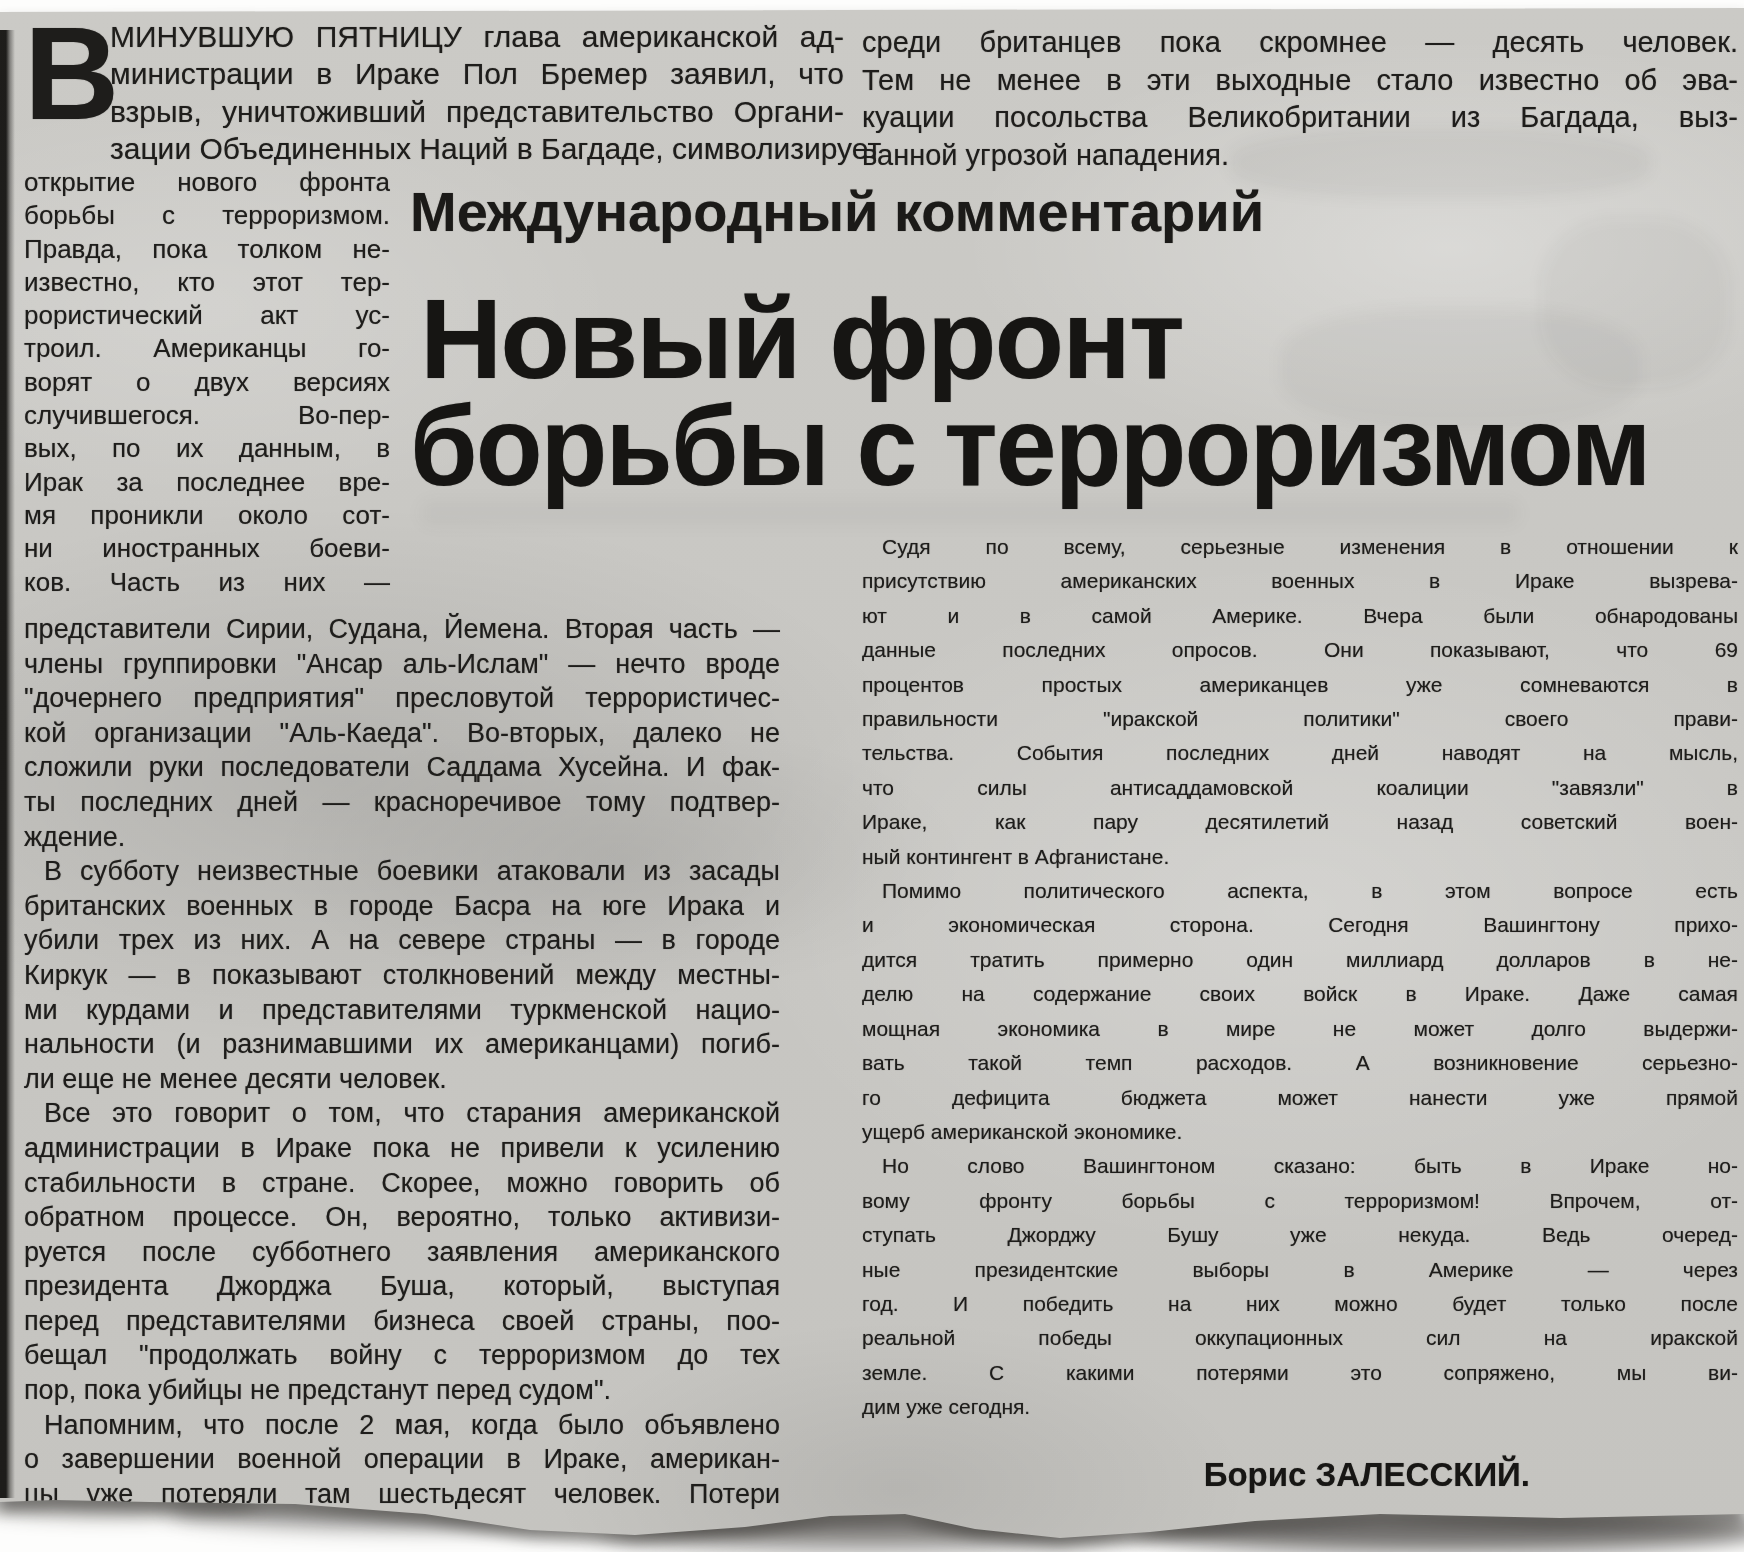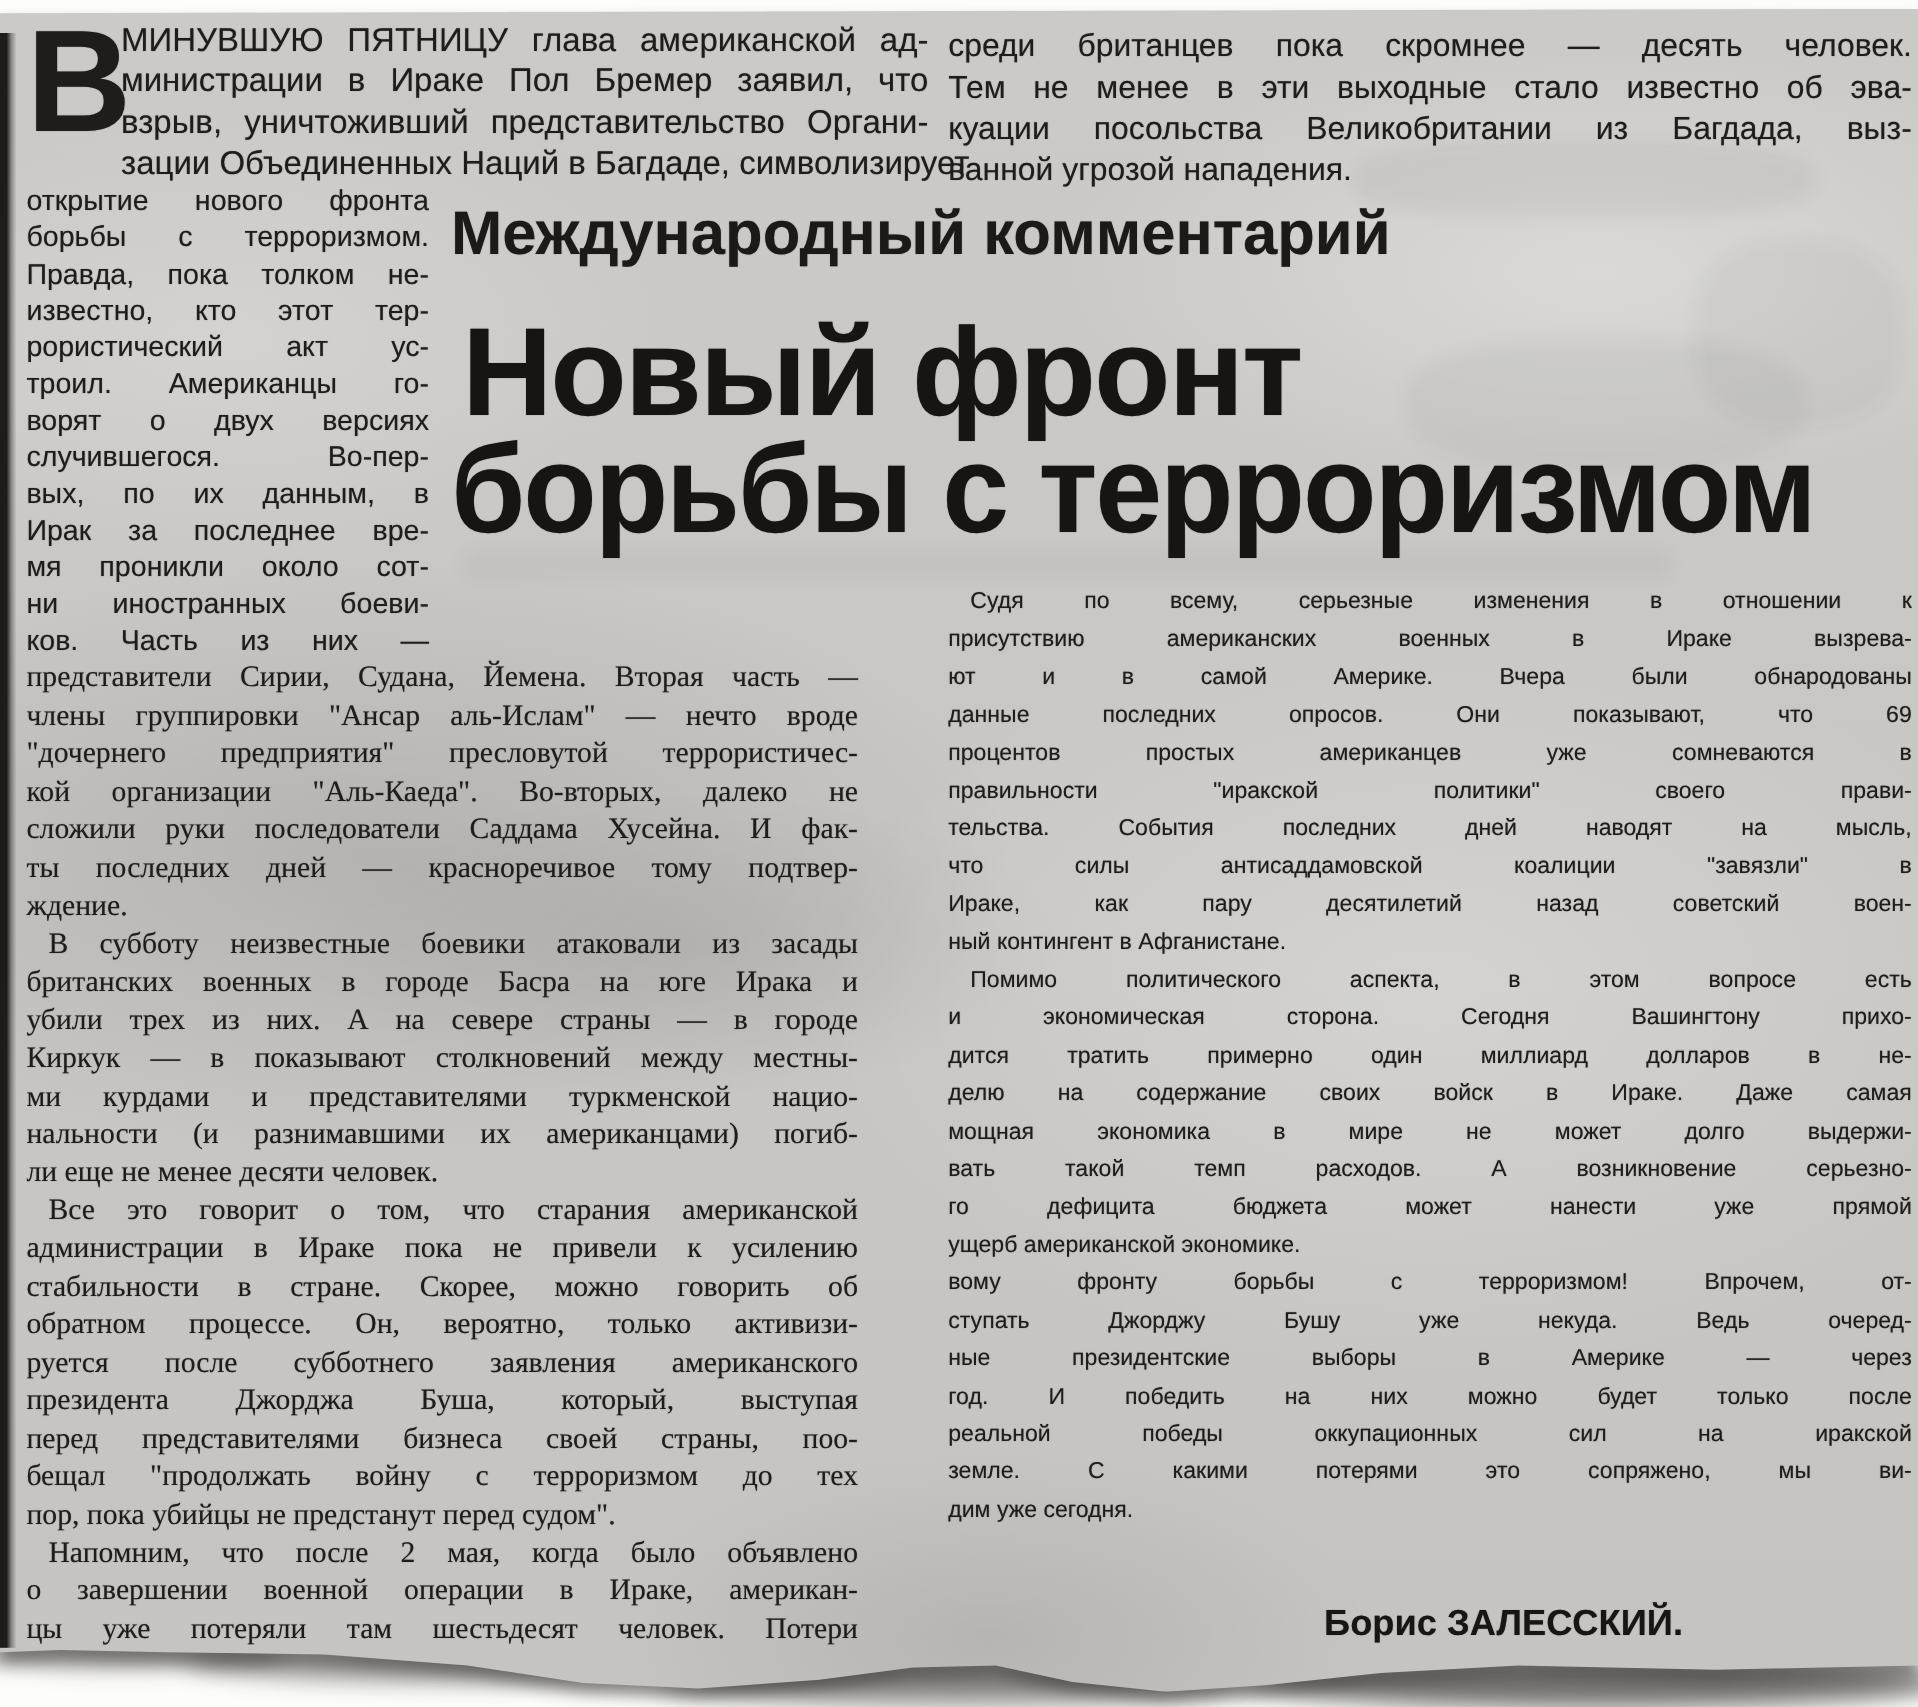--- a/index.html
+++ b/index.html
@@ -44,21 +44,21 @@
   .dropcap{float:left;width:72px;height:112px;margin-right:14px;
            font-size:132px;line-height:112px;font-weight:bold;letter-spacing:-3px;}
   .narrow{left:24px;top:158px;width:366px;font-size:26px;line-height:33.3px;}
   .kicker{position:absolute;left:410px;top:172px;font-size:56px;font-weight:bold;
           letter-spacing:0;line-height:64px;color:#1b1a18;}
   .hl1,.hl2{position:absolute;margin:0;font-weight:bold;font-size:114px;line-height:114px;
           letter-spacing:-2px;color:#161513;transform-origin:left top;}
   .hl1{left:420px;top:274px;}
   .hl2{left:410px;top:381px;transform:scaleX(.96);}
   .topright{left:862px;top:16px;width:876px;font-size:29px;line-height:37.6px;}
-  .leftcol{left:24px;top:590px;width:756px;font-size:27px;line-height:34.6px;font-family:Liberation Serif, serif;}
+  .leftcol{left:24px;top:604px;width:756px;font-size:27px;line-height:34.6px;}
   .rightcol{left:862px;top:522px;width:876px;font-size:21px;line-height:34.4px;}
   .byline{position:absolute;left:862px;top:1448px;width:668px;text-align:right;
           font-size:33px;font-weight:bold;color:#171614;}
 </style>
 </head>
 <body>
 
 <div class="canvas">
   <div class="shadow-blob sb4"></div>
   <div class="shadow-blob sb1"></div>
@@ -152,20 +152,21 @@
             <div class="line">Ираке, как пару десятилетий назад советский воен-</div>
             <div class="line rag">ный контингент в Афганистане.</div>
             <div class="line ind">Помимо политического аспекта, в этом вопросе есть</div>
             <div class="line">и экономическая сторона. Сегодня Вашингтону прихо-</div>
             <div class="line">дится тратить примерно один миллиард долларов в не-</div>
             <div class="line">делю на содержание своих войск в Ираке. Даже самая</div>
             <div class="line">мощная экономика в мире не может долго выдержи-</div>
             <div class="line">вать такой темп расходов. А возникновение серьезно-</div>
             <div class="line">го дефицита бюджета может нанести уже прямой</div>
             <div class="line rag">ущерб американской экономике.</div>
+            <div class="line ind">Но слово Вашингтоном сказано: быть в Ираке но-</div>
             <div class="line">вому фронту борьбы с терроризмом! Впрочем, от-</div>
             <div class="line">ступать Джорджу Бушу уже некуда. Ведь очеред-</div>
             <div class="line">ные президентские выборы в Америке — через</div>
             <div class="line">год. И победить на них можно будет только после</div>
             <div class="line">реальной победы оккупационных сил на иракской</div>
             <div class="line">земле. С какими потерями это сопряжено, мы ви-</div>
             <div class="line rag">дим уже сегодня.</div>
           </section>
 
         <div class="byline">Борис ЗАЛЕССКИЙ.</div>

